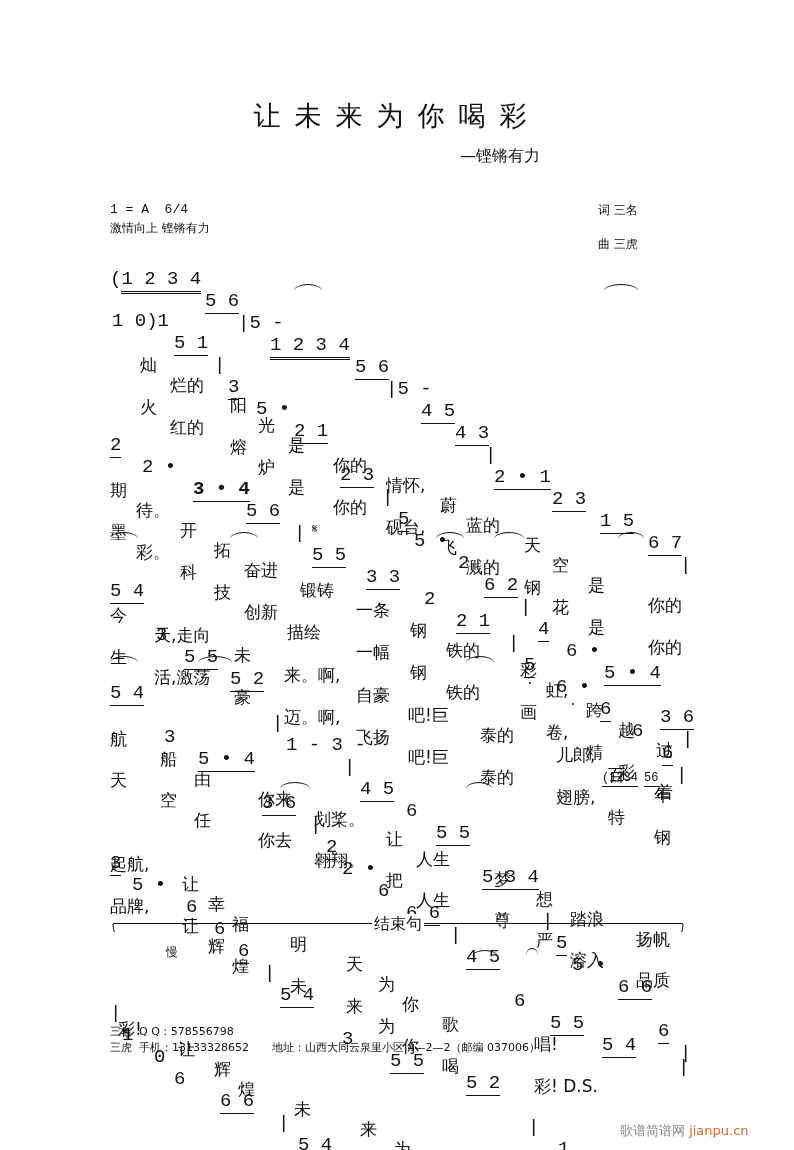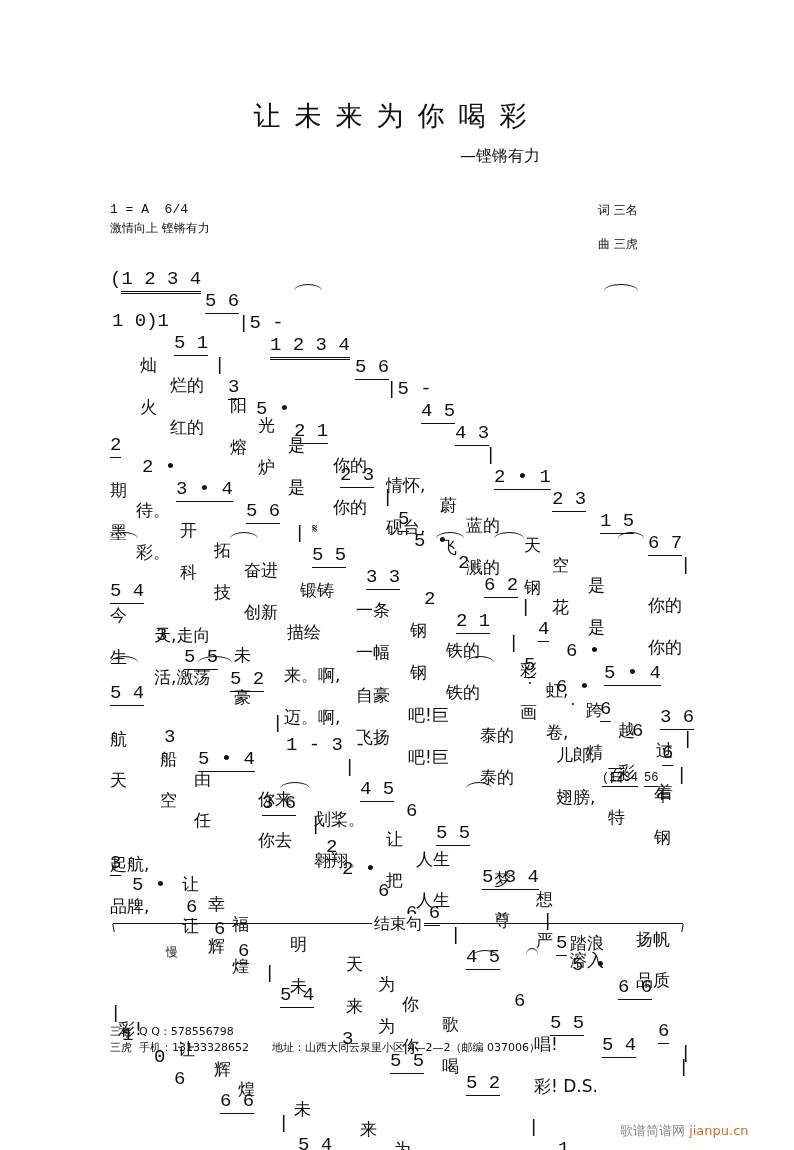--- a/index.html
+++ b/index.html
@@ -104,21 +104,21 @@
   <span style="left:356px;">溅的</span>
   <span style="left:414px;">钢</span>
   <span style="left:442px;">花</span>
   <span style="left:478px;">是</span>
   <span style="left:538px;">你的</span>
 </div>
 
 <div class="abs notes" style="top:412px;height:24px;width:580px;">
   <span class="n u1" style="left:0px;">2</span>
   <span class="n" style="left:32px;">2 •</span>
-  <span class="n u1" style="left:66px;">3 • 4</span>
+  <span class="n u1" style="left:83px;font-weight:bold;">3 • 4</span>
   <span class="n u1" style="left:136px;">5 6</span>
   <span class="n" style="left:184px;">|</span>
   <span class="n u1" style="left:202px;">5 5</span>
   <span class="n u1" style="left:256px;">3 3</span>
   <span class="n" style="left:314px;">2</span>
   <span class="n u1" style="left:346px;">2 1</span>
   <span class="n" style="left:398px;">|</span>
   <span class="n u1 dotb" style="left:414px;">5</span>
   <span class="n dotb" style="left:446px;">6 •</span>
   <span class="n u1" style="left:490px;">6</span>
@@ -235,21 +235,21 @@
 <div class="abs lyr" style="top:708px;width:580px;height:22px;">
   <span style="left:0px;">航</span>
   <span style="left:50px;">船</span>
   <span style="left:84px;">由</span>
   <span style="left:148px;">你来</span>
   <span style="left:204px;">划桨。</span>
   <span style="left:276px;">让</span>
   <span style="left:306px;">人生</span>
   <span style="left:384px;">梦</span>
   <span style="left:426px;">想</span>
-  <span style="left:460px;margin-top:24px;">踏浪</span>
+  <span style="left:460px;">踏浪</span>
   <span style="left:526px;">扬帆</span>
 </div>
 <div class="abs lyr" style="top:749px;width:580px;height:22px;">
   <span style="left:0px;">天</span>
   <span style="left:50px;">空</span>
   <span style="left:84px;">任</span>
   <span style="left:148px;">你去</span>
   <span style="left:204px;">翱翔。</span>
   <span style="left:276px;">把</span>
   <span style="left:306px;">人生</span>

